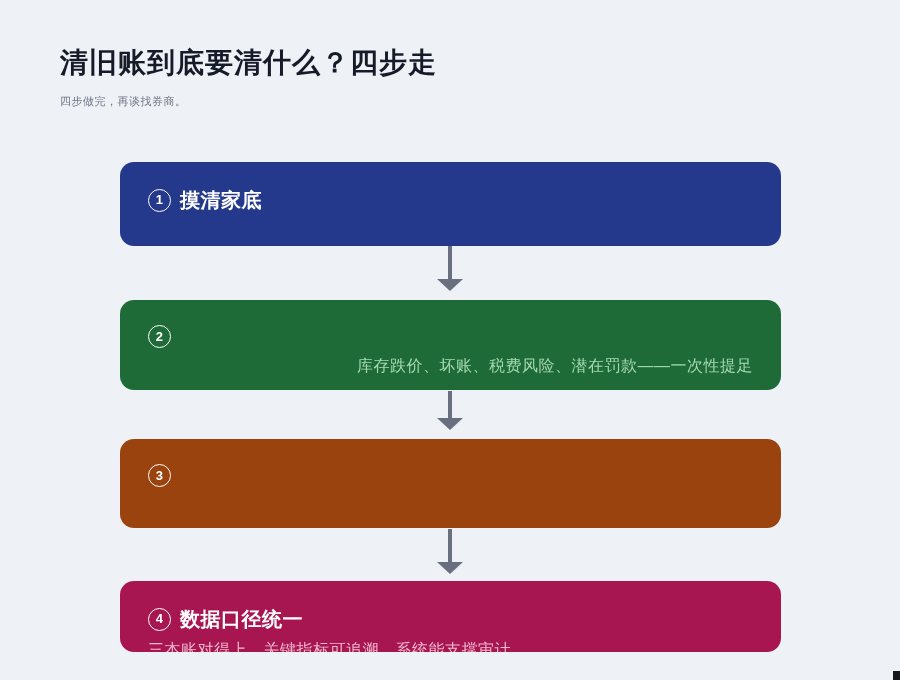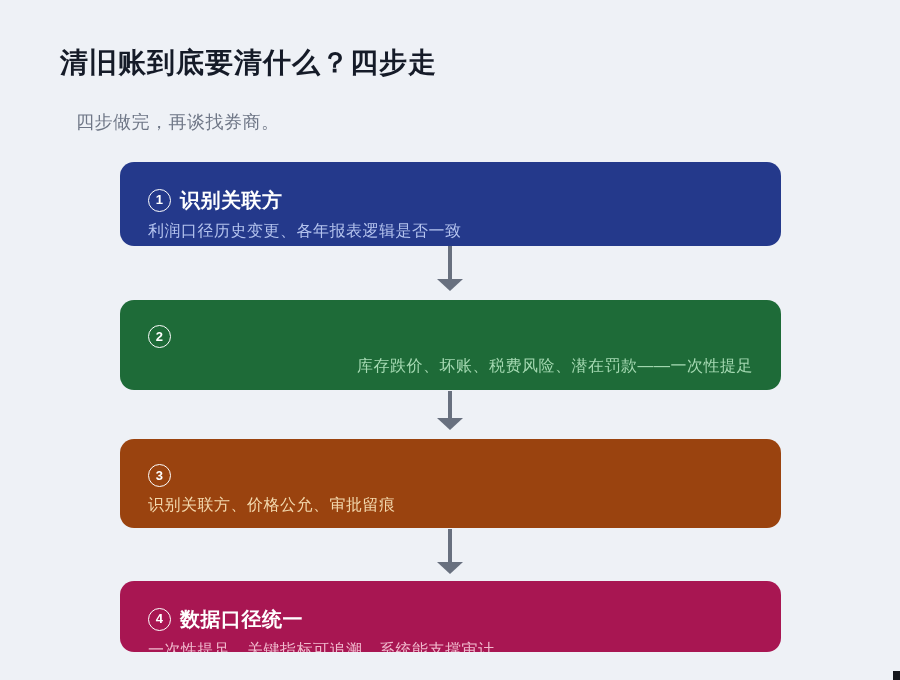--- a/index.html
+++ b/index.html
@@ -24,22 +24,22 @@
     margin: 0;
     font-size: 28px;
     font-weight: 700;
     color: #151b28;
     letter-spacing: 1px;
   }
   .page-subtitle {
     position: absolute;
     left: 60px;
     top: 94px;
-    margin: 16px;
-    font-size: 18px;
+    margin: 0;
+    font-size: 11px;
     color: #6e7686;
     letter-spacing: 0.5px;
   }
   .step-box {
     position: absolute;
     left: 120px;
     width: 661px;
     border-radius: 14px;
     box-sizing: border-box;
     padding: 25px 28px 0 28px;
@@ -115,23 +115,22 @@
 <body style="background-color: rgb(238, 241, 246);">
 
 <div class="canvas">
 
   <h1 class="page-title">清旧账到底要清什么？四步走</h1>
   <p class="page-subtitle">四步做完，再谈找券商。</p>
 
   <div class="step-box b1" style="background-color: rgb(36, 57, 139);">
     <h2 class="step-title">
       <span class="step-num">1</span>
-      <span>识别关联方</span>
+      <span>摸清家底</span>
     </h2>
-    <p class="step-desc" style="color: rgb(180, 195, 238);">利润口径历史变更、各年报表逻辑是否一致</p>
   </div>
 
   <div class="arrow a1">
     <div class="shaft" style="background-color: rgb(104, 112, 127);"></div>
     <div class="head" style="border-top-color: rgb(104, 112, 127);"></div>
   </div>
 
   <div class="step-box b2" style="background-color: rgb(30, 107, 56);">
     <h2 class="step-title">
       <span class="step-num">2</span>
@@ -141,31 +140,30 @@
 
   <div class="arrow a2">
     <div class="shaft" style="background-color: rgb(104, 112, 127);"></div>
     <div class="head" style="border-top-color: rgb(104, 112, 127);"></div>
   </div>
 
   <div class="step-box b3" style="background-color: rgb(154, 67, 15);">
     <h2 class="step-title">
       <span class="step-num">3</span>
     </h2>
-    <p class="step-desc" style="color: rgb(243, 217, 174);">识别关联方、价格公允、审批留痕</p>
   </div>
 
   <div class="arrow a3">
     <div class="shaft" style="background-color: rgb(104, 112, 127);"></div>
     <div class="head" style="border-top-color: rgb(104, 112, 127);"></div>
   </div>
 
   <div class="step-box b4" style="background-color: rgb(168, 22, 82);">
     <h2 class="step-title">
       <span class="step-num">4</span>
       <span>数据口径统一</span>
     </h2>
-    <p class="step-desc" style="color: rgb(240, 185, 205);">一次性提足，关键指标可追溯，系统能支撑审计</p>
+    <p class="step-desc" style="color: rgb(240, 185, 205);">三本账对得上，关键指标可追溯，系统能支撑审计</p>
   </div>
 
   <div class="corner-artifact"></div>
 
 </div>
 
 </body></html>

